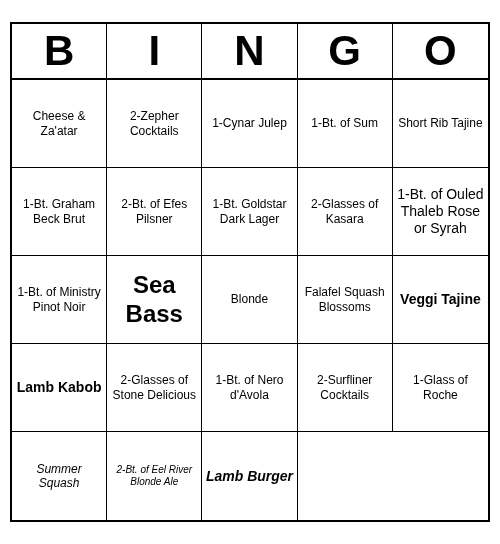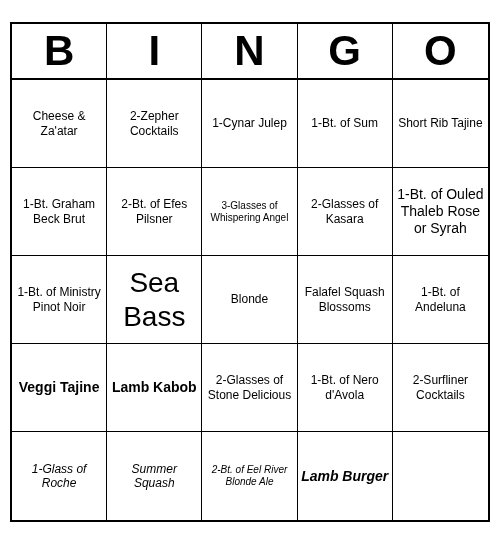--- a/index.html
+++ b/index.html
@@ -54,22 +54,22 @@
     }
     .bingo-cell:nth-child(n+21) {
       border-bottom: none;
       font-style: italic;
     }
     .cell-large {
       font-size: 14px;
       font-weight: bold;
     }
     .cell-xlarge {
-      font-size: 28px;
-      font-weight: normal;
+      font-size: 24px;
+      font-weight: bold;
     }
   </style>
 </head>
 <body>
 
 <div class="bingo-card">
   <div class="bingo-header">
   <div class="bingo-header-cell">B</div>
       <div class="bingo-header-cell">I</div>
       <div class="bingo-header-cell">N</div>
@@ -92,42 +92,39 @@
       <div class="bingo-cell">
         <span>Short Rib Tajine</span>
       </div>
       <div class="bingo-cell">
         <span>1-Bt. Graham Beck Brut</span>
       </div>
       <div class="bingo-cell">
         <span>2-Bt. of Efes Pilsner</span>
       </div>
       <div class="bingo-cell">
-        <span style="font-size: 10px;">3-Glasses of Whispering Angel</span>
+        <span>1-Bt. Goldstar Dark Lager</span>
       </div>
       <div class="bingo-cell">
         <span>2-Glasses of Kasara</span>
       </div>
       <div class="bingo-cell">
         <span style="font-size: 14px;">1-Bt. of Ouled Thaleb Rose or Syrah</span>
       </div>
       <div class="bingo-cell">
         <span>1-Bt. of Ministry Pinot Noir</span>
       </div>
       <div class="bingo-cell">
         <span class="cell-xlarge">Sea Bass</span>
       </div>
       <div class="bingo-cell">
         <span>Blonde</span>
       </div>
       <div class="bingo-cell">
         <span>Falafel Squash Blossoms</span>
-      </div>
-      <div class="bingo-cell">
-        <span>1-Bt. of Andeluna</span>
       </div>
       <div class="bingo-cell">
         <span class="cell-large">Veggi Tajine</span>
       </div>
       <div class="bingo-cell">
         <span class="cell-large">Lamb Kabob</span>
       </div>
       <div class="bingo-cell">
         <span>2-Glasses of Stone Delicious</span>
       </div>

